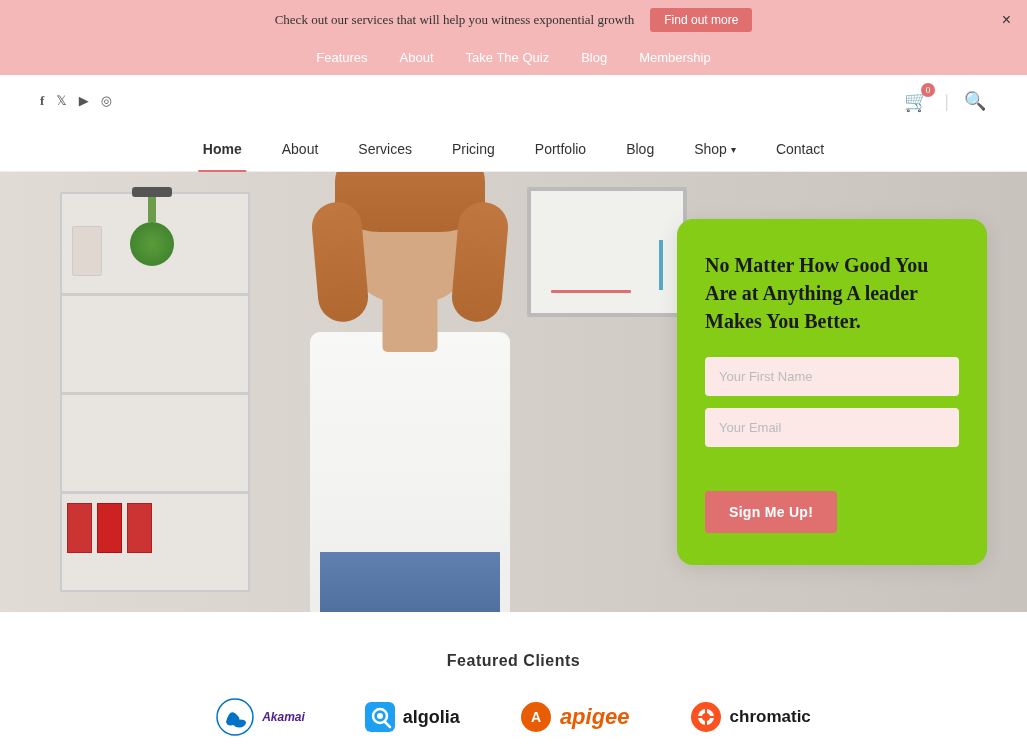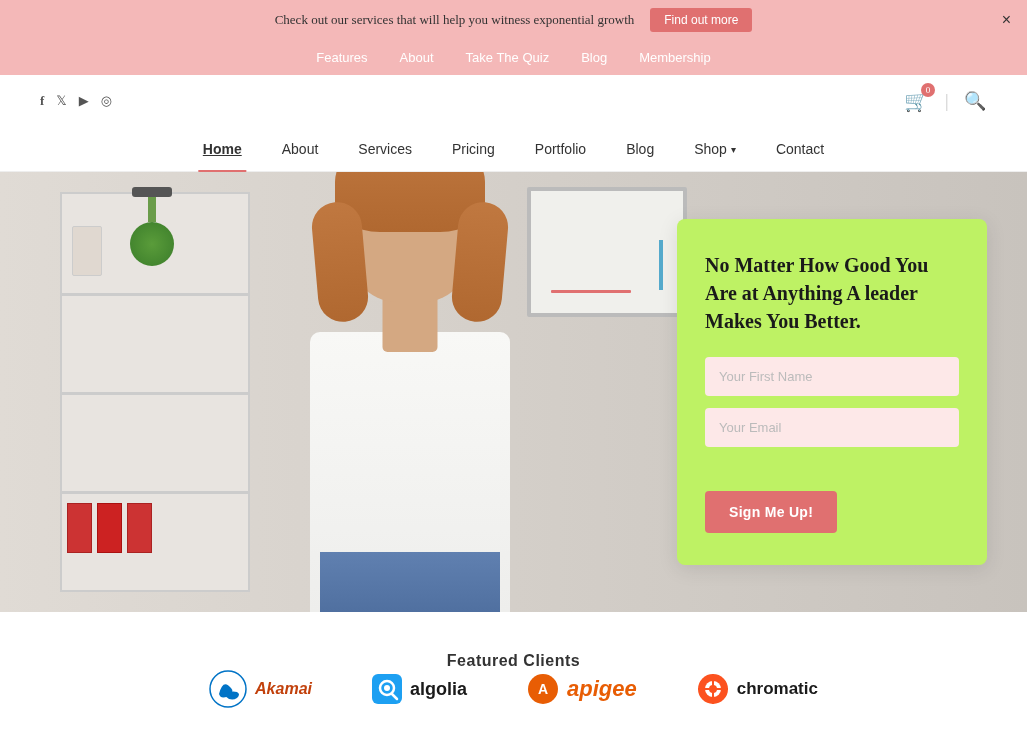--- a/index.html
+++ b/index.html
@@ -118,21 +118,20 @@
       text-decoration: none;
       color: #333;
       font-size: 14px;
       padding: 14px 20px;
       font-family: 'Arial', sans-serif;
       position: relative;
     }
     .main-nav a.active {
       color: #333;
       font-weight: 600;
-      text-decoration: underline;
     }
     .main-nav a.active::after {
       content: '';
       position: absolute;
       bottom: -1px;
       left: 50%;
       transform: translateX(-50%);
       width: 60%;
       height: 2px;
       background: #e07070;
@@ -151,22 +150,22 @@
       background: #d0c8c0;
       overflow: hidden;
     }
 
     
     .signup-card {
       position: absolute;
       right: 40px;
       top: 50%;
       transform: translateY(-50%);
-      background: #bef264;
-      border-radius: 8px;
+      background: #84cc16;
+      border-radius: 16px;
       padding: 32px 28px;
       width: 310px;
       box-shadow: 0 4px 20px rgba(0,0,0,0.1);
     }
     .signup-card h2 {
       font-size: 20px;
       font-weight: 700;
       color: #1a1a1a;
       margin-bottom: 22px;
       line-height: 1.4;
@@ -202,20 +201,21 @@
     
     .featured-clients {
       padding: 40px 60px 30px;
       text-align: center;
       background: #fff;
     }
     .featured-clients h3 {
       font-size: 16px;
       font-weight: 600;
       color: #333;
+      margin-bottom: 28px;
       font-family: 'Arial', sans-serif;
       letter-spacing: 0.5px;
     }
     .client-logos {
       display: flex;
       justify-content: center;
       align-items: center;
       gap: 60px;
       flex-wrap: wrap;
     }
@@ -340,21 +340,21 @@
 <section class="featured-clients">
   <h3>Featured Clients</h3>
   <div class="client-logos">
 
     <div class="client-logo">
       <svg width="38" height="38" viewBox="0 0 38 38">
         <circle cx="19" cy="19" r="18" fill="#fff" stroke="#0073c6" stroke-width="1.5"></circle>
         <path d="M10 24 Q14 8, 22 18 Q26 22, 19 26 Q12 30, 10 24Z" fill="#0073c6"></path>
         <path d="M16 26 Q20 20, 28 22 Q32 24, 28 28 Q22 32, 16 26Z" fill="#0073c6"></path>
       </svg>
-      <span class="akamai-text" style="color:#c2410c; font-style:italic; font-size:16px; font-weight:700;">Akamai</span>
+      <span class="akamai-text" style="color:#4c1d95; font-style:italic; font-size:12px; font-weight:700;">Akamai</span>
     </div>
 
     <div class="client-logo">
       <svg width="30" height="30" viewBox="0 0 30 30">
         <rect width="30" height="30" rx="6" fill="#1da0f2"></rect>
         <circle cx="15" cy="14" r="7" fill="none" stroke="#fff" stroke-width="2.5"></circle>
         <circle cx="15" cy="14" r="3" fill="#fff"></circle>
         <line x1="20" y1="20" x2="25" y2="25" stroke="#fff" stroke-width="2.5" stroke-linecap="round"></line>
       </svg>
       <span style="color:#1a1a1a; font-size:18px; font-weight:700;">algolia</span>

